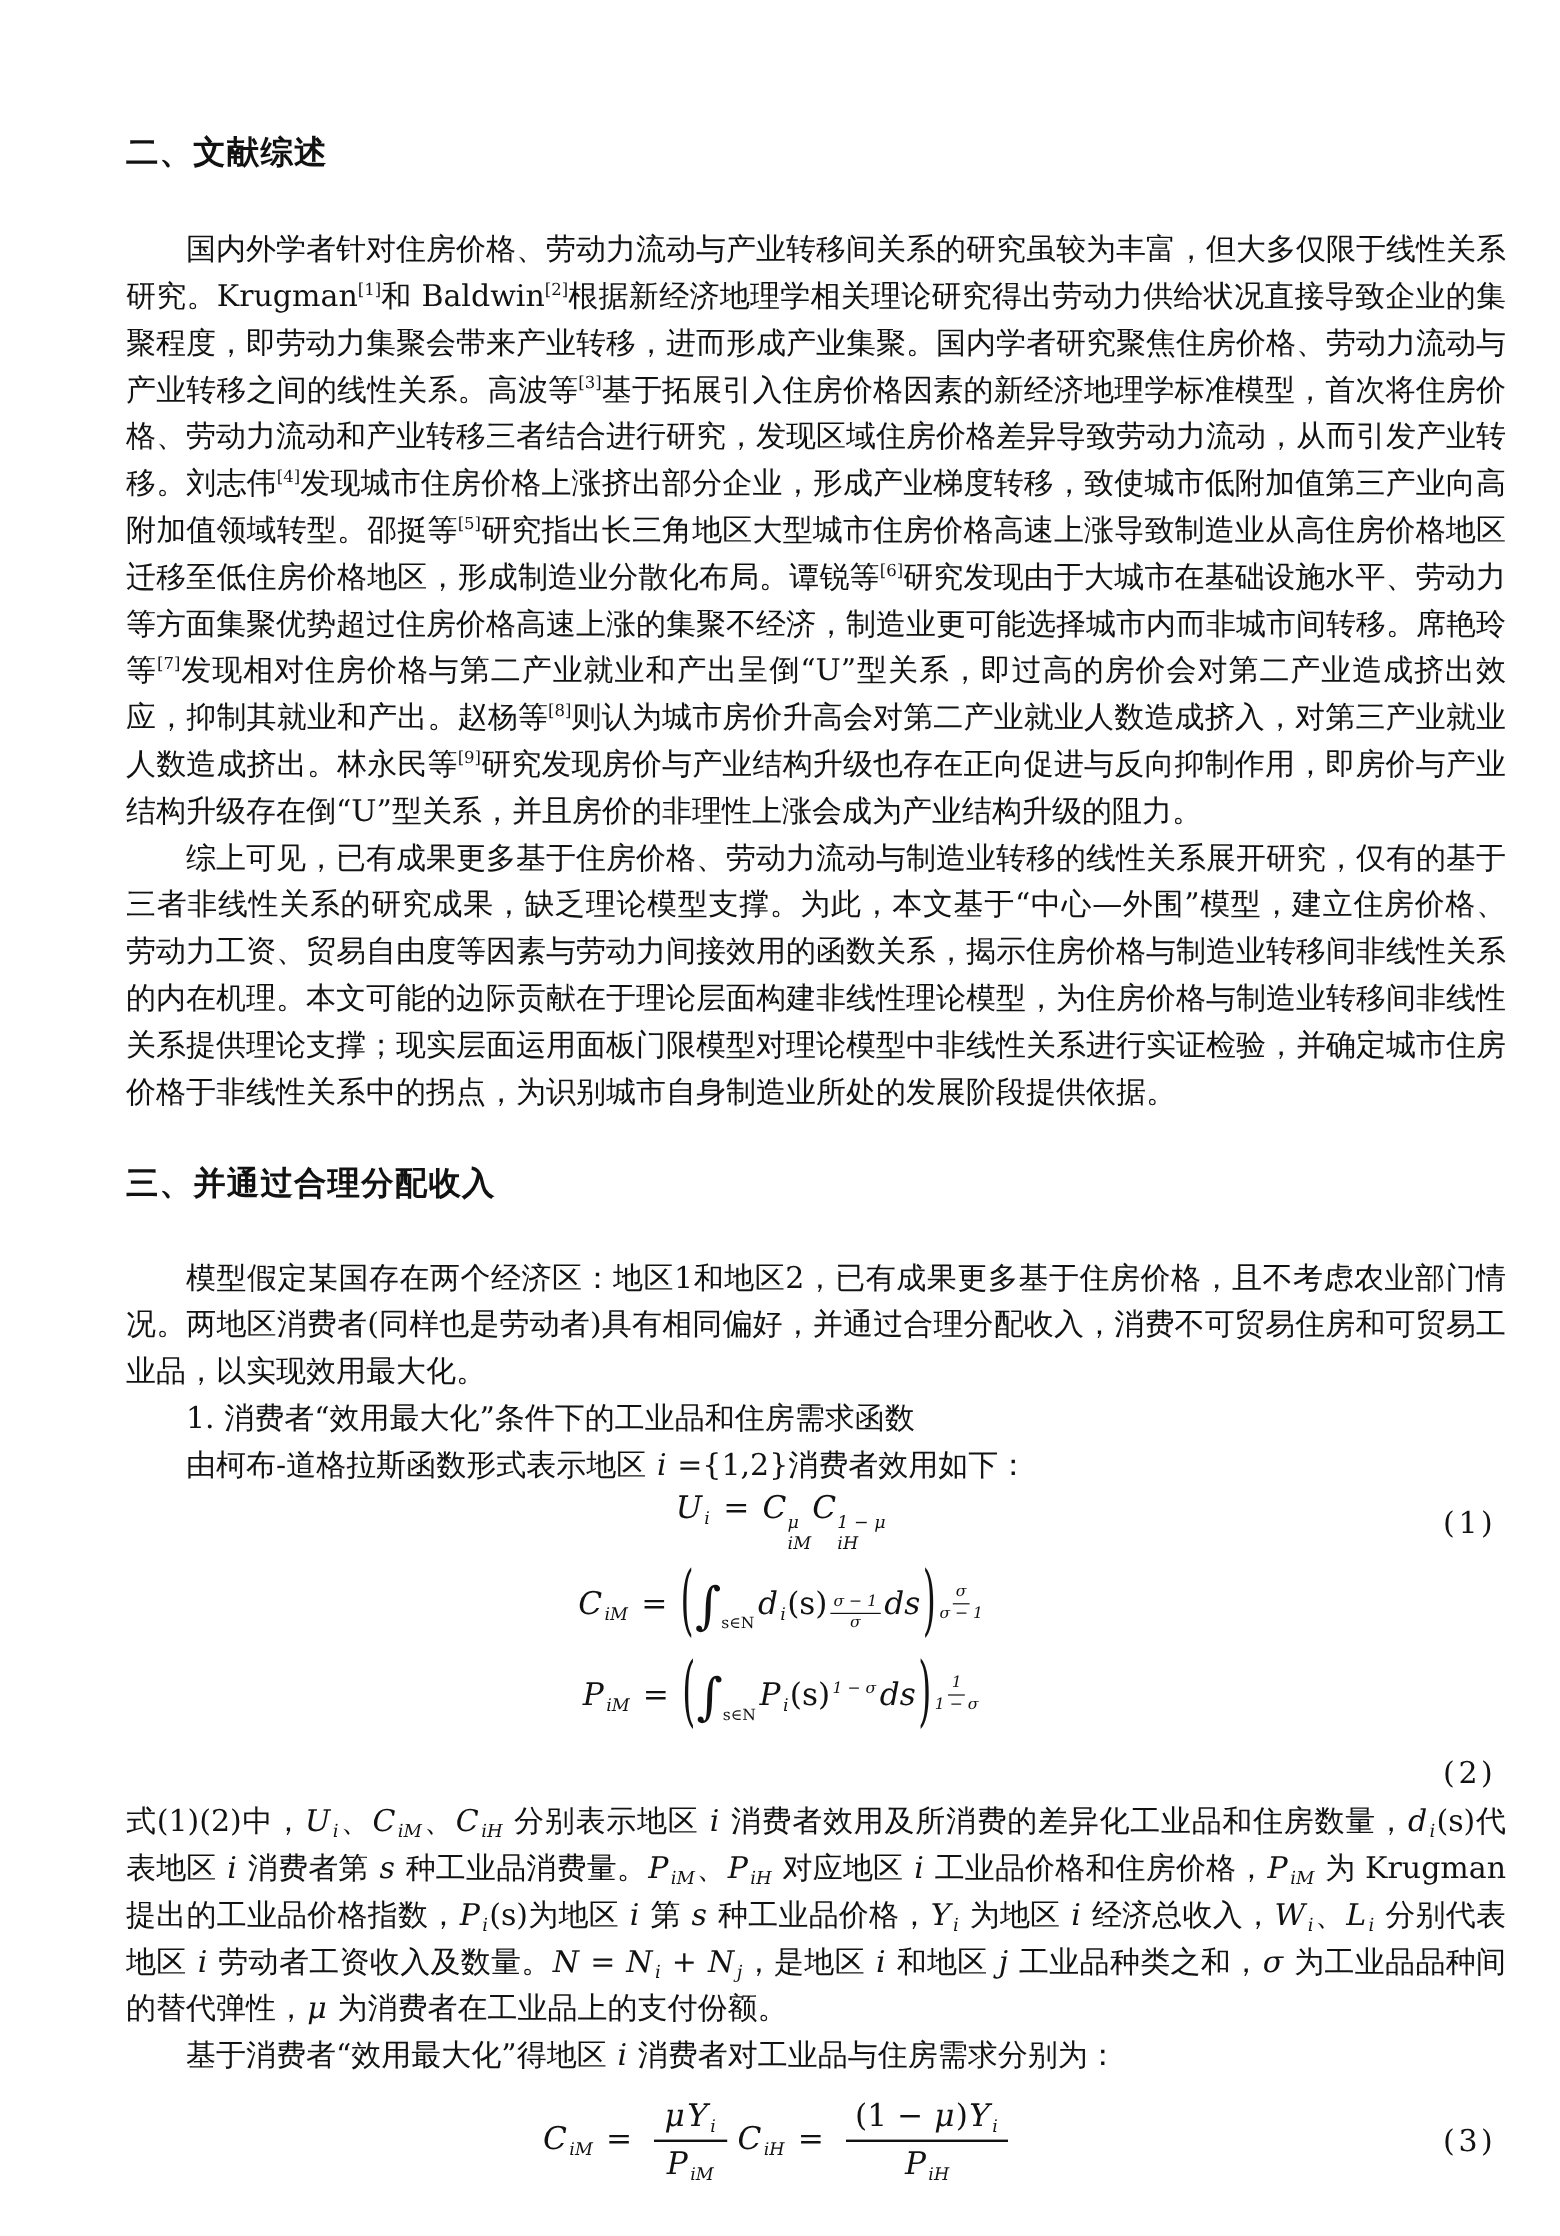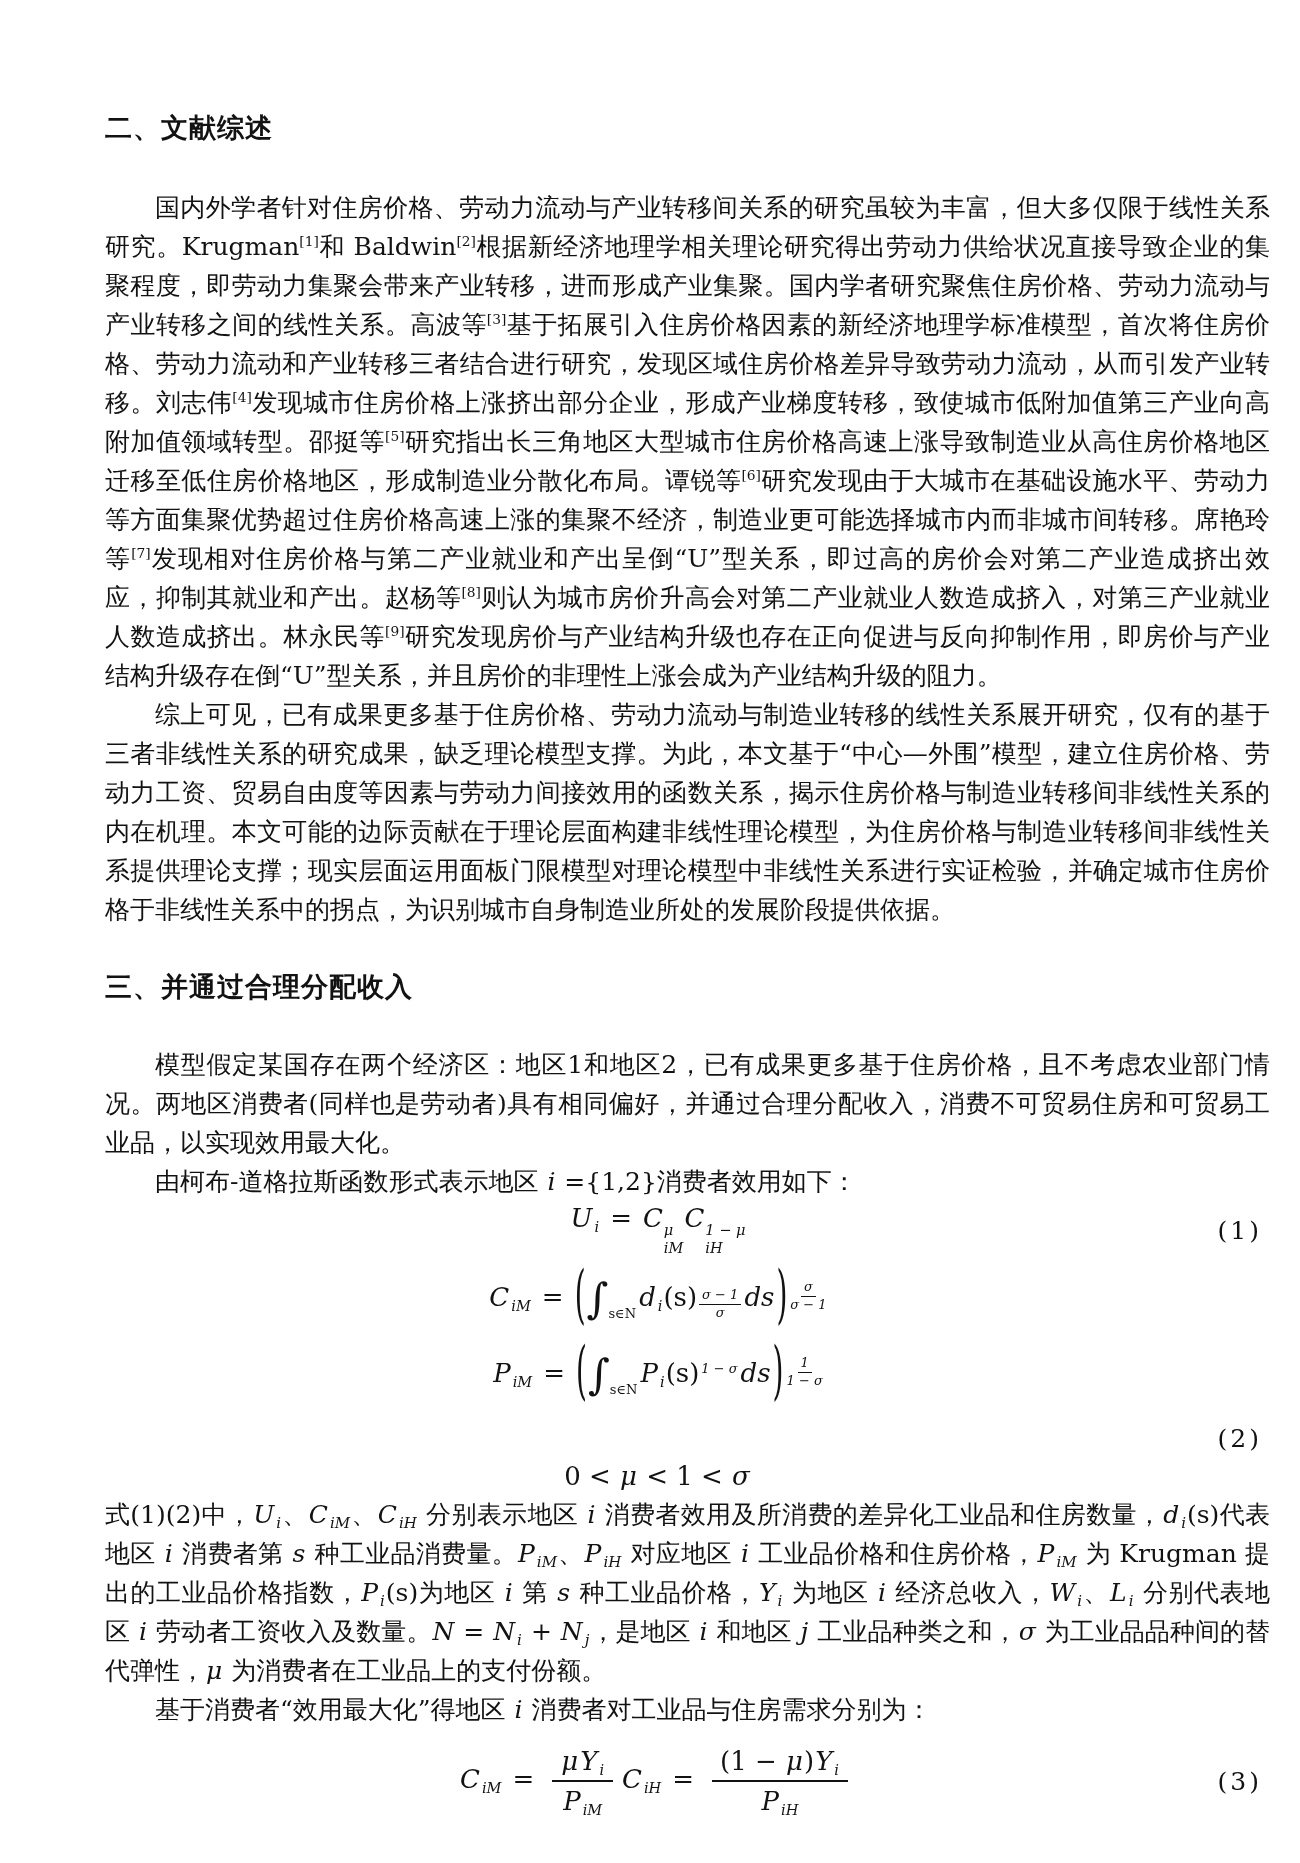--- a/index.html
+++ b/index.html
@@ -5,21 +5,21 @@
   html,body{margin:0;padding:0;background:#ffffff;}
   body{
     width:1300px;height:1863px;
     font-family:"DejaVu Serif","Liberation Serif",serif;
     color:#121212;
     -webkit-font-smoothing:antialiased;
   }
   .page{
     box-sizing:border-box;
     width:1300px;height:1863px;
-    padding:112px 30px 0 105px;
+    padding:112px 45px 0 105px;
     overflow:hidden;
   }
   .sec-heading{
     font-family:"DejaVu Sans","Liberation Sans",sans-serif;
     font-weight:700;
     font-size:27px;
     line-height:32px;
     margin:0 0 44px 0;
     letter-spacing:1px;
   }
@@ -98,20 +98,21 @@
   <h2 class="sec-heading">二、文献综述</h2>
 
   <p class="body">国内外学者针对住房价格、劳动力流动与产业转移间关系的研究虽较为丰富，但大多仅限于线性关系研究。Krugman<sup class="ref">[1]</sup>和 Baldwin<sup class="ref">[2]</sup>根据新经济地理学相关理论研究得出劳动力供给状况直接导致企业的集聚程度，即劳动力集聚会带来产业转移，进而形成产业集聚。国内学者研究聚焦住房价格、劳动力流动与产业转移之间的线性关系。高波等<sup class="ref">[3]</sup>基于拓展引入住房价格因素的新经济地理学标准模型，首次将住房价格、劳动力流动和产业转移三者结合进行研究，发现区域住房价格差异导致劳动力流动，从而引发产业转移。刘志伟<sup class="ref">[4]</sup>发现城市住房价格上涨挤出部分企业，形成产业梯度转移，致使城市低附加值第三产业向高附加值领域转型。邵挺等<sup class="ref">[5]</sup>研究指出长三角地区大型城市住房价格高速上涨导致制造业从高住房价格地区迁移至低住房价格地区，形成制造业分散化布局。谭锐等<sup class="ref">[6]</sup>研究发现由于大城市在基础设施水平、劳动力等方面集聚优势超过住房价格高速上涨的集聚不经济，制造业更可能选择城市内而非城市间转移。席艳玲等<sup class="ref">[7]</sup>发现相对住房价格与第二产业就业和产出呈倒“U”型关系，即过高的房价会对第二产业造成挤出效应，抑制其就业和产出。赵杨等<sup class="ref">[8]</sup>则认为城市房价升高会对第二产业就业人数造成挤入，对第三产业就业人数造成挤出。林永民等<sup class="ref">[9]</sup>研究发现房价与产业结构升级也存在正向促进与反向抑制作用，即房价与产业结构升级存在倒“U”型关系，并且房价的非理性上涨会成为产业结构升级的阻力。</p>
 
   <p class="body">综上可见，已有成果更多基于住房价格、劳动力流动与制造业转移的线性关系展开研究，仅有的基于三者非线性关系的研究成果，缺乏理论模型支撑。为此，本文基于“中心—外围”模型，建立住房价格、劳动力工资、贸易自由度等因素与劳动力间接效用的函数关系，揭示住房价格与制造业转移间非线性关系的内在机理。本文可能的边际贡献在于理论层面构建非线性理论模型，为住房价格与制造业转移间非线性关系提供理论支撑；现实层面运用面板门限模型对理论模型中非线性关系进行实证检验，并确定城市住房价格于非线性关系中的拐点，为识别城市自身制造业所处的发展阶段提供依据。</p>
 
   <h2 class="sec-heading second">三、并通过合理分配收入</h2>
 
   <p class="body">模型假定某国存在两个经济区：地区1和地区2，已有成果更多基于住房价格，且不考虑农业部门情况。两地区消费者(同样也是劳动者)具有相同偏好，并通过合理分配收入，消费不可贸易住房和可贸易工业品，以实现效用最大化。</p>
 
+  <p class="body">1. 消费者“效用最大化”条件下的工业品和住房需求函数</p>
 
   <p class="body">由柯布-道格拉斯函数形式表示地区 <i>i</i> ={1,2}消费者效用如下：</p>
 
   <div class="eqrow row-eq1">
     <span class="math"><i>U</i><sub><i>i</i></sub><span class="rel">=</span><i>C</i><span class="ss">
           <span class="up">μ</span>
           <span class="dn">iM</span>
         </span><i>C</i><span class="ss">
           <span class="up">1 − μ</span>
           <span class="dn">iH</span>
@@ -133,23 +134,20 @@
     <span class="math"><i>P</i><sub><i>iM</i></sub><span class="rel">=</span><span class="bp">(</span><span class="intg">∫</span><span class="isub">s∈N</span><i>P</i><sub><i>i</i></sub><span>(s)</span><span class="psup">1 − σ</span><i>ds</i><span class="bp">)</span><span class="sfrac outer">
           <span class="num">1</span>
           <span class="den">1 − σ</span>
         </span></span>
   </div>
 
   <div class="eqrow row-eq2">
     <span class="eqno">(2)</span>
   </div>
 
-  <div class="eqrow row-mu">
-    <span class="math">0 &lt; <i>μ</i> &lt; 1 &lt; <i>σ</i></span>
-  </div>
 
   <p class="body noindent">式(1)(2)中，<i>U</i><sub><i>i</i></sub>、<i>C</i><sub><i>iM</i></sub>、<i>C</i><sub><i>iH</i></sub> 分别表示地区 <i>i</i> 消费者效用及所消费的差异化工业品和住房数量，<i>d</i><sub><i>i</i></sub>(s)代表地区 <i>i</i> 消费者第 <i>s</i> 种工业品消费量。<i>P</i><sub><i>iM</i></sub>、<i>P</i><sub><i>iH</i></sub> 对应地区 <i>i</i> 工业品价格和住房价格，<i>P</i><sub><i>iM</i></sub> 为 Krugman 提出的工业品价格指数，<i>P</i><sub><i>i</i></sub>(s)为地区 <i>i</i> 第 <i>s</i> 种工业品价格，<i>Y</i><sub><i>i</i></sub> 为地区 <i>i</i> 经济总收入，<i>W</i><sub><i>i</i></sub>、<i>L</i><sub><i>i</i></sub> 分别代表地区 <i>i</i> 劳动者工资收入及数量。<i>N</i> = <i>N</i><sub><i>i</i></sub> + <i>N</i><sub><i>j</i></sub>，是地区 <i>i</i> 和地区 <i>j</i> 工业品种类之和，<i>σ</i> 为工业品品种间的替代弹性，<i>μ</i> 为消费者在工业品上的支付份额。</p>
 
   <p class="body">基于消费者“效用最大化”得地区 <i>i</i> 消费者对工业品与住房需求分别为：</p>
 
   <div class="eqrow row-eq3">
     <span class="math"><i>C</i><sub><i>iM</i></sub><span class="rel">=</span><span class="frac">
           <span class="num"><i>μ</i><i>Y</i><sub><i>i</i></sub></span>
           <span class="den"><i>P</i><sub><i>iM</i></sub></span>
         </span><i>C</i><sub><i>iH</i></sub><span class="rel">=</span><span class="frac">

